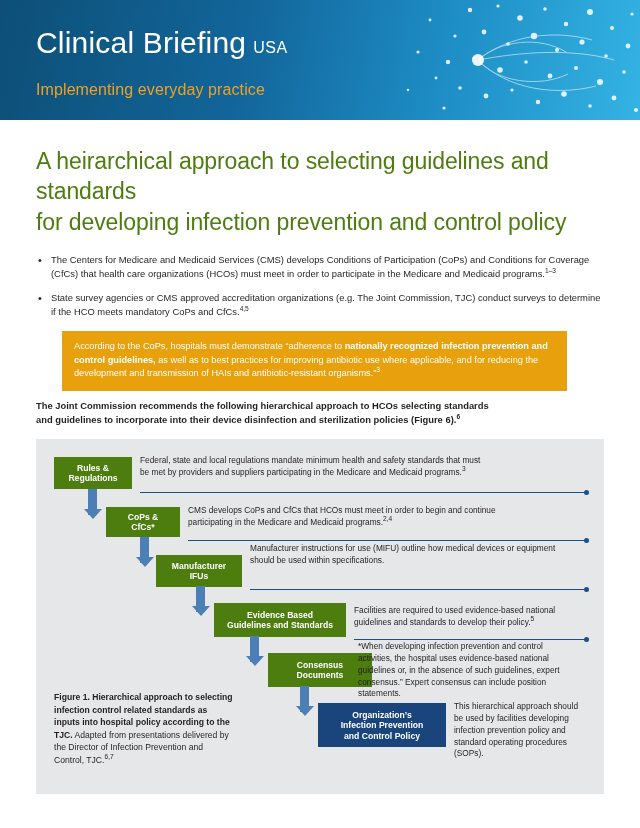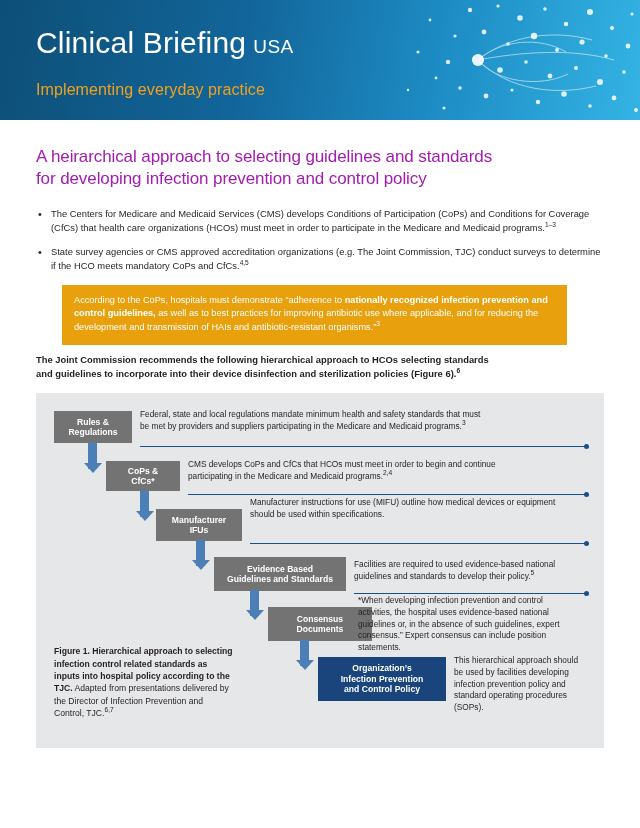--- a/index.html
+++ b/index.html
@@ -19,36 +19,36 @@
     background: linear-gradient(100deg, #0d4f77 0%, #12659a 38%, #1d8cc4 68%, #34b3e4 100%);
     overflow: hidden;
   }
   .header .dots { position: absolute; inset: 0; }
   .header-text { position: absolute; left: 36px; top: 26px; }
   .brand-line { white-space: nowrap; }
   .brand-main {
     font-size: 30px; color: #ffffff; font-weight: 400; letter-spacing: .2px;
   }
   .brand-usa {
-    font-size: 19px; color: #ffffff; letter-spacing: .5px; margin-left: 7px; font-weight:400;
+    font-size: 16px; color: #ffffff; letter-spacing: .5px; margin-left: 7px; font-weight:400;
   }
   .brand-sub {
     margin-top: 21px;
     font-size: 16px; color: #f0a11e; letter-spacing: .1px;
   }
 
   
   .content { position: absolute; left: 0; top: 120px; width: 640px; padding: 0 36px; }
 
   h1.title {
     margin: 26px 0 0 0;
-    font-size: 17px;
+    font-size: 23px;
     line-height: 1.32;
     font-weight: 400;
-    color: #a21caf;
+    color: #4d7c0f;
     letter-spacing: -0.1px;
   }
 
   ul.bullets { margin: 16px 0 0 0; padding: 0; list-style: none; }
   ul.bullets li {
     position: relative;
     padding-left: 15px;
     margin-bottom: 10px;
     font-size: 9.4px;
     line-height: 1.48;
@@ -85,21 +85,21 @@
   .figure {
     position: relative;
     margin-top: 12px;
     width: 568px;
     height: 355px;
     background: #e6e7e8;
   }
 
   .node {
     position: absolute;
-    background: #737373;
+    background: #4d7c0f;
     color: #ffffff;
     font-weight: bold;
     font-size: 8.6px;
     line-height: 1.22;
     text-align: center;
     display: flex; align-items: center; justify-content: center;
     padding: 4px 5px;
   }
   .node.dark { background: #19447c; }
 

